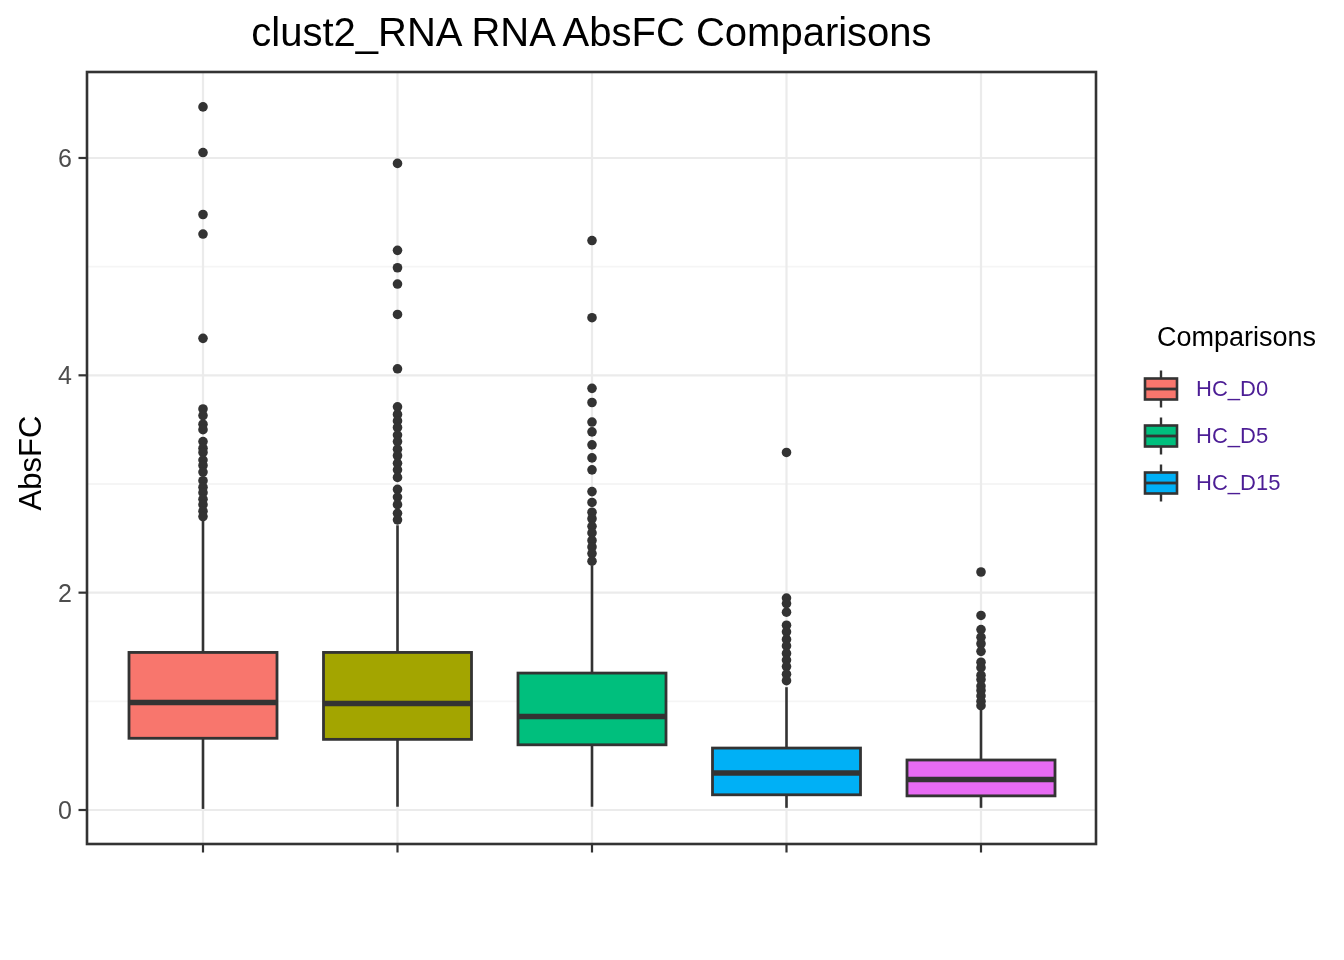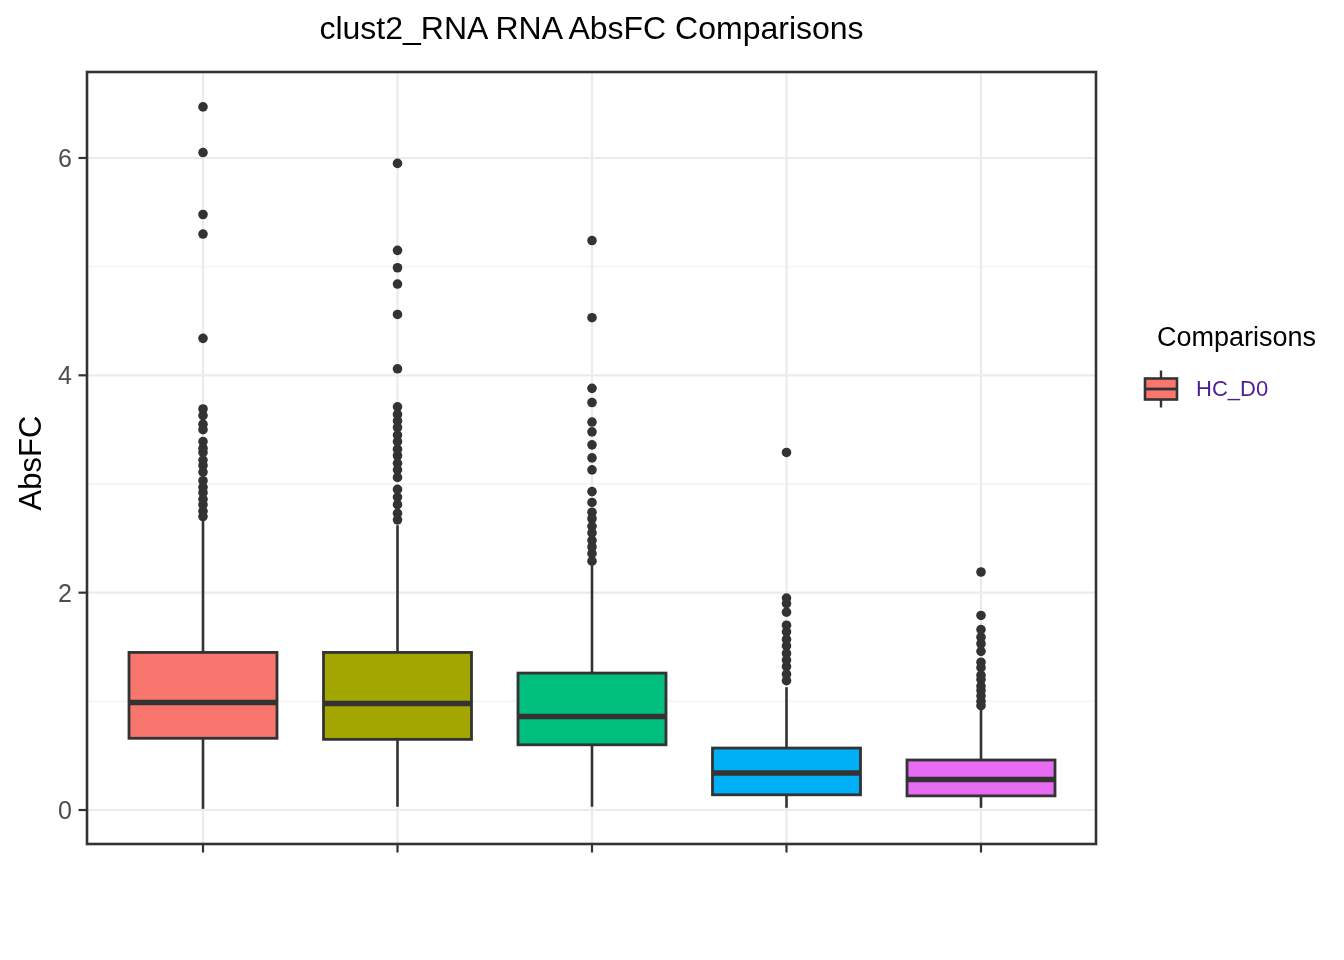--- a/index.html
+++ b/index.html
@@ -7,21 +7,21 @@
     position:relative;
     width:1344px;height:960px;
     background:#ffffff;
     font-family:"Liberation Sans", sans-serif;
     overflow:hidden;
   }
   .chart-title{
     position:absolute;
     left:87px;top:10px;width:1009px;
     text-align:center;
-    font-size:32px;
+    font-size:40px;
     color:#000000;
     letter-spacing:0px;
     white-space:nowrap;
   }
   .y-axis-title{
     position:absolute;
     left:-97px;top:443px;
     width:260px;height:40px;
     text-align:center;
     font-size:31px;
@@ -205,15 +205,31 @@
     <div class="legend-title">Comparisons</div>
     <div id="legend-items">
         <div class="legend-item">
           <svg class="legend-key" viewBox="0 0 40 40">
             <line x1="20" x2="20" y1="1.5" y2="38.5" stroke="#333333" stroke-width="2.4"></line>
             <rect x="4" y="9.5" width="32" height="21" fill="#F8766D" stroke="#333333" stroke-width="2.6"></rect>
             <line x1="4" x2="36" y1="20" y2="20" stroke="#333333" stroke-width="2.8"></line>
           </svg>
           <span class="legend-label">HC_D0</span>
         </div>
+        <div class="legend-item">
+          <svg class="legend-key" viewBox="0 0 40 40">
+            <line x1="20" x2="20" y1="1.5" y2="38.5" stroke="#333333" stroke-width="2.4"></line>
+            <rect x="4" y="9.5" width="32" height="21" fill="#00BF7D" stroke="#333333" stroke-width="2.6"></rect>
+            <line x1="4" x2="36" y1="20" y2="20" stroke="#333333" stroke-width="2.8"></line>
+          </svg>
+          <span class="legend-label">HC_D5</span>
+        </div>
+        <div class="legend-item">
+          <svg class="legend-key" viewBox="0 0 40 40">
+            <line x1="20" x2="20" y1="1.5" y2="38.5" stroke="#333333" stroke-width="2.4"></line>
+            <rect x="4" y="9.5" width="32" height="21" fill="#00B0F6" stroke="#333333" stroke-width="2.6"></rect>
+            <line x1="4" x2="36" y1="20" y2="20" stroke="#333333" stroke-width="2.8"></line>
+          </svg>
+          <span class="legend-label">HC_D15</span>
+        </div>
       </div>
   </div>
 </div>
 
 </body></html>

